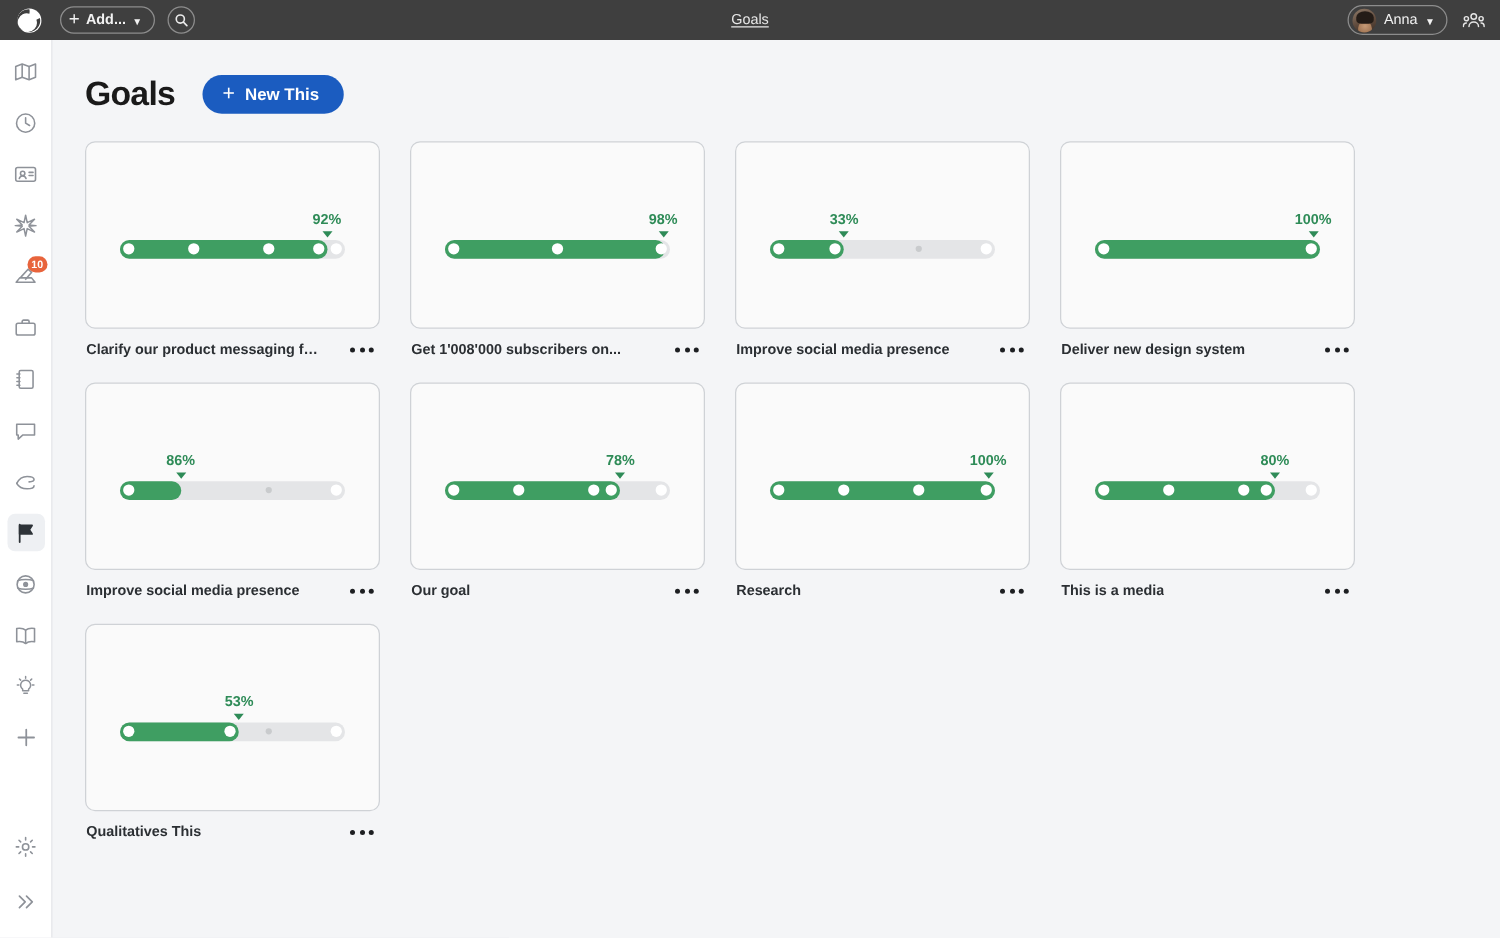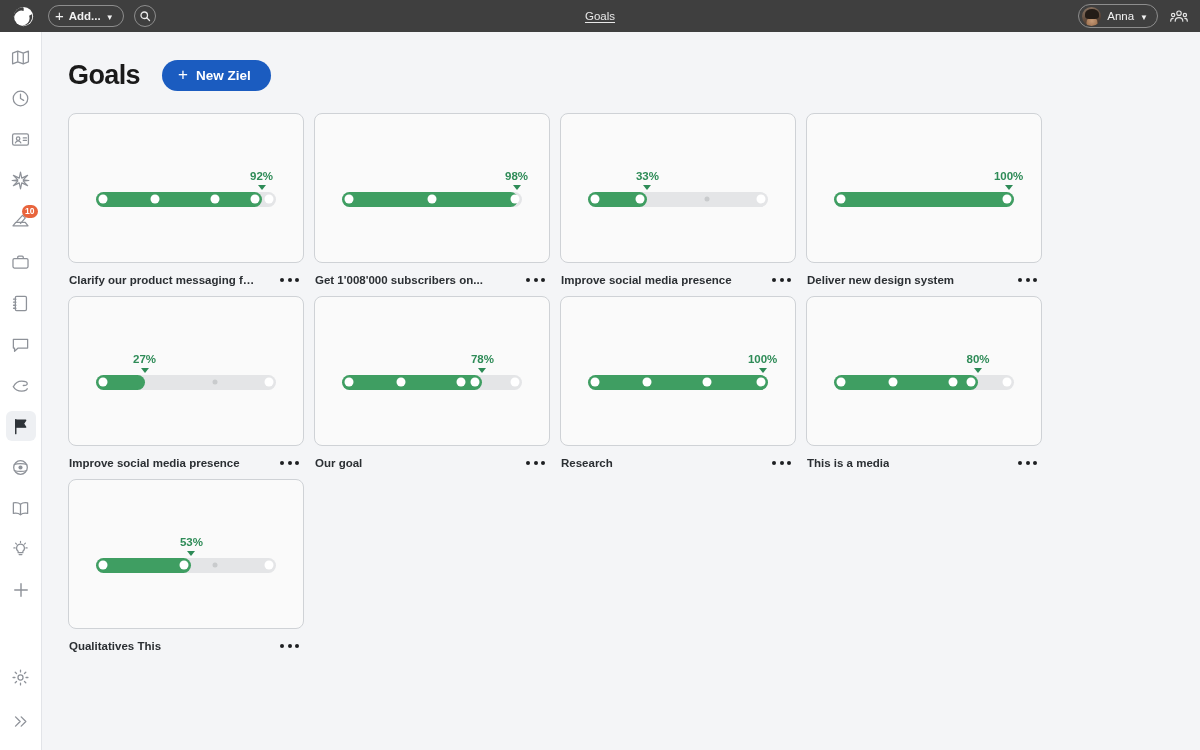--- a/index.html
+++ b/index.html
@@ -92,21 +92,20 @@
     background: #1b5cc0; color: #fff; border-radius: 16px;
     font-size: 13.5px; font-weight: bold;
   }
   #new-goal-btn .plus-glyph { font-size: 17px; font-weight: 400; }
 
   
   #grid {
     display: grid; grid-template-columns: repeat(4, 236px);
     column-gap: 24px; row-gap: 20px;
     padding: 22px 0 0 26px;
-    gap: 10px;
   }
   .goal-cell { width: 236px; }
   .goal-card {
     height: 150px; background: #fafafa;
     border: 1px solid #cfd2d6; border-radius: 8px;
     display: flex; align-items: center; justify-content: center;
   }
   .goal-foot {
     display: flex; align-items: center; justify-content: space-between;
     padding: 11px 3px 0 1px;
@@ -307,21 +306,21 @@
       <path d="M5 5.5 11.5 12 5 18.5M13 5.5 19.5 12 13 18.5" stroke-linecap="round" stroke-linejoin="round"></path>
     </svg>
   </div>
 </div>
 
 <div id="main">
   <div id="page-head">
     <div id="page-title">Goals</div>
     <div id="new-goal-btn">
       <span class="plus-glyph">+</span>
-      <span>New Ziel</span>
+      <span>New This</span>
     </div>
   </div>
 
   <div id="grid">
       <div class="goal-cell">
         <div class="goal-card">
           <div class="prog-wrap">
             <div class="pct-label" style="left: 92%;">92%</div>
             <div class="pct-tip" style="left: 92%;"></div>
             <div class="track">
@@ -405,21 +404,21 @@
           <div class="dots">
             <i></i>
             <i></i>
             <i></i>
           </div>
         </div>
       </div>
       <div class="goal-cell">
         <div class="goal-card">
           <div class="prog-wrap">
-            <div class="pct-label" style="left: 27%;">27%</div>
+            <div class="pct-label" style="left: 27%;">86%</div>
             <div class="pct-tip" style="left: 27%;"></div>
             <div class="track">
               <div class="fill" style="width: 27%;"></div>
               <span class="mark on" style="left: calc(0% + 7px);"></span>
               <span class="mark off" style="left: 66%;"></span>
               <span class="mark end" style="left: calc(100% - 7px);"></span>
             </div>
           </div>
         </div>
         <div class="goal-foot">

